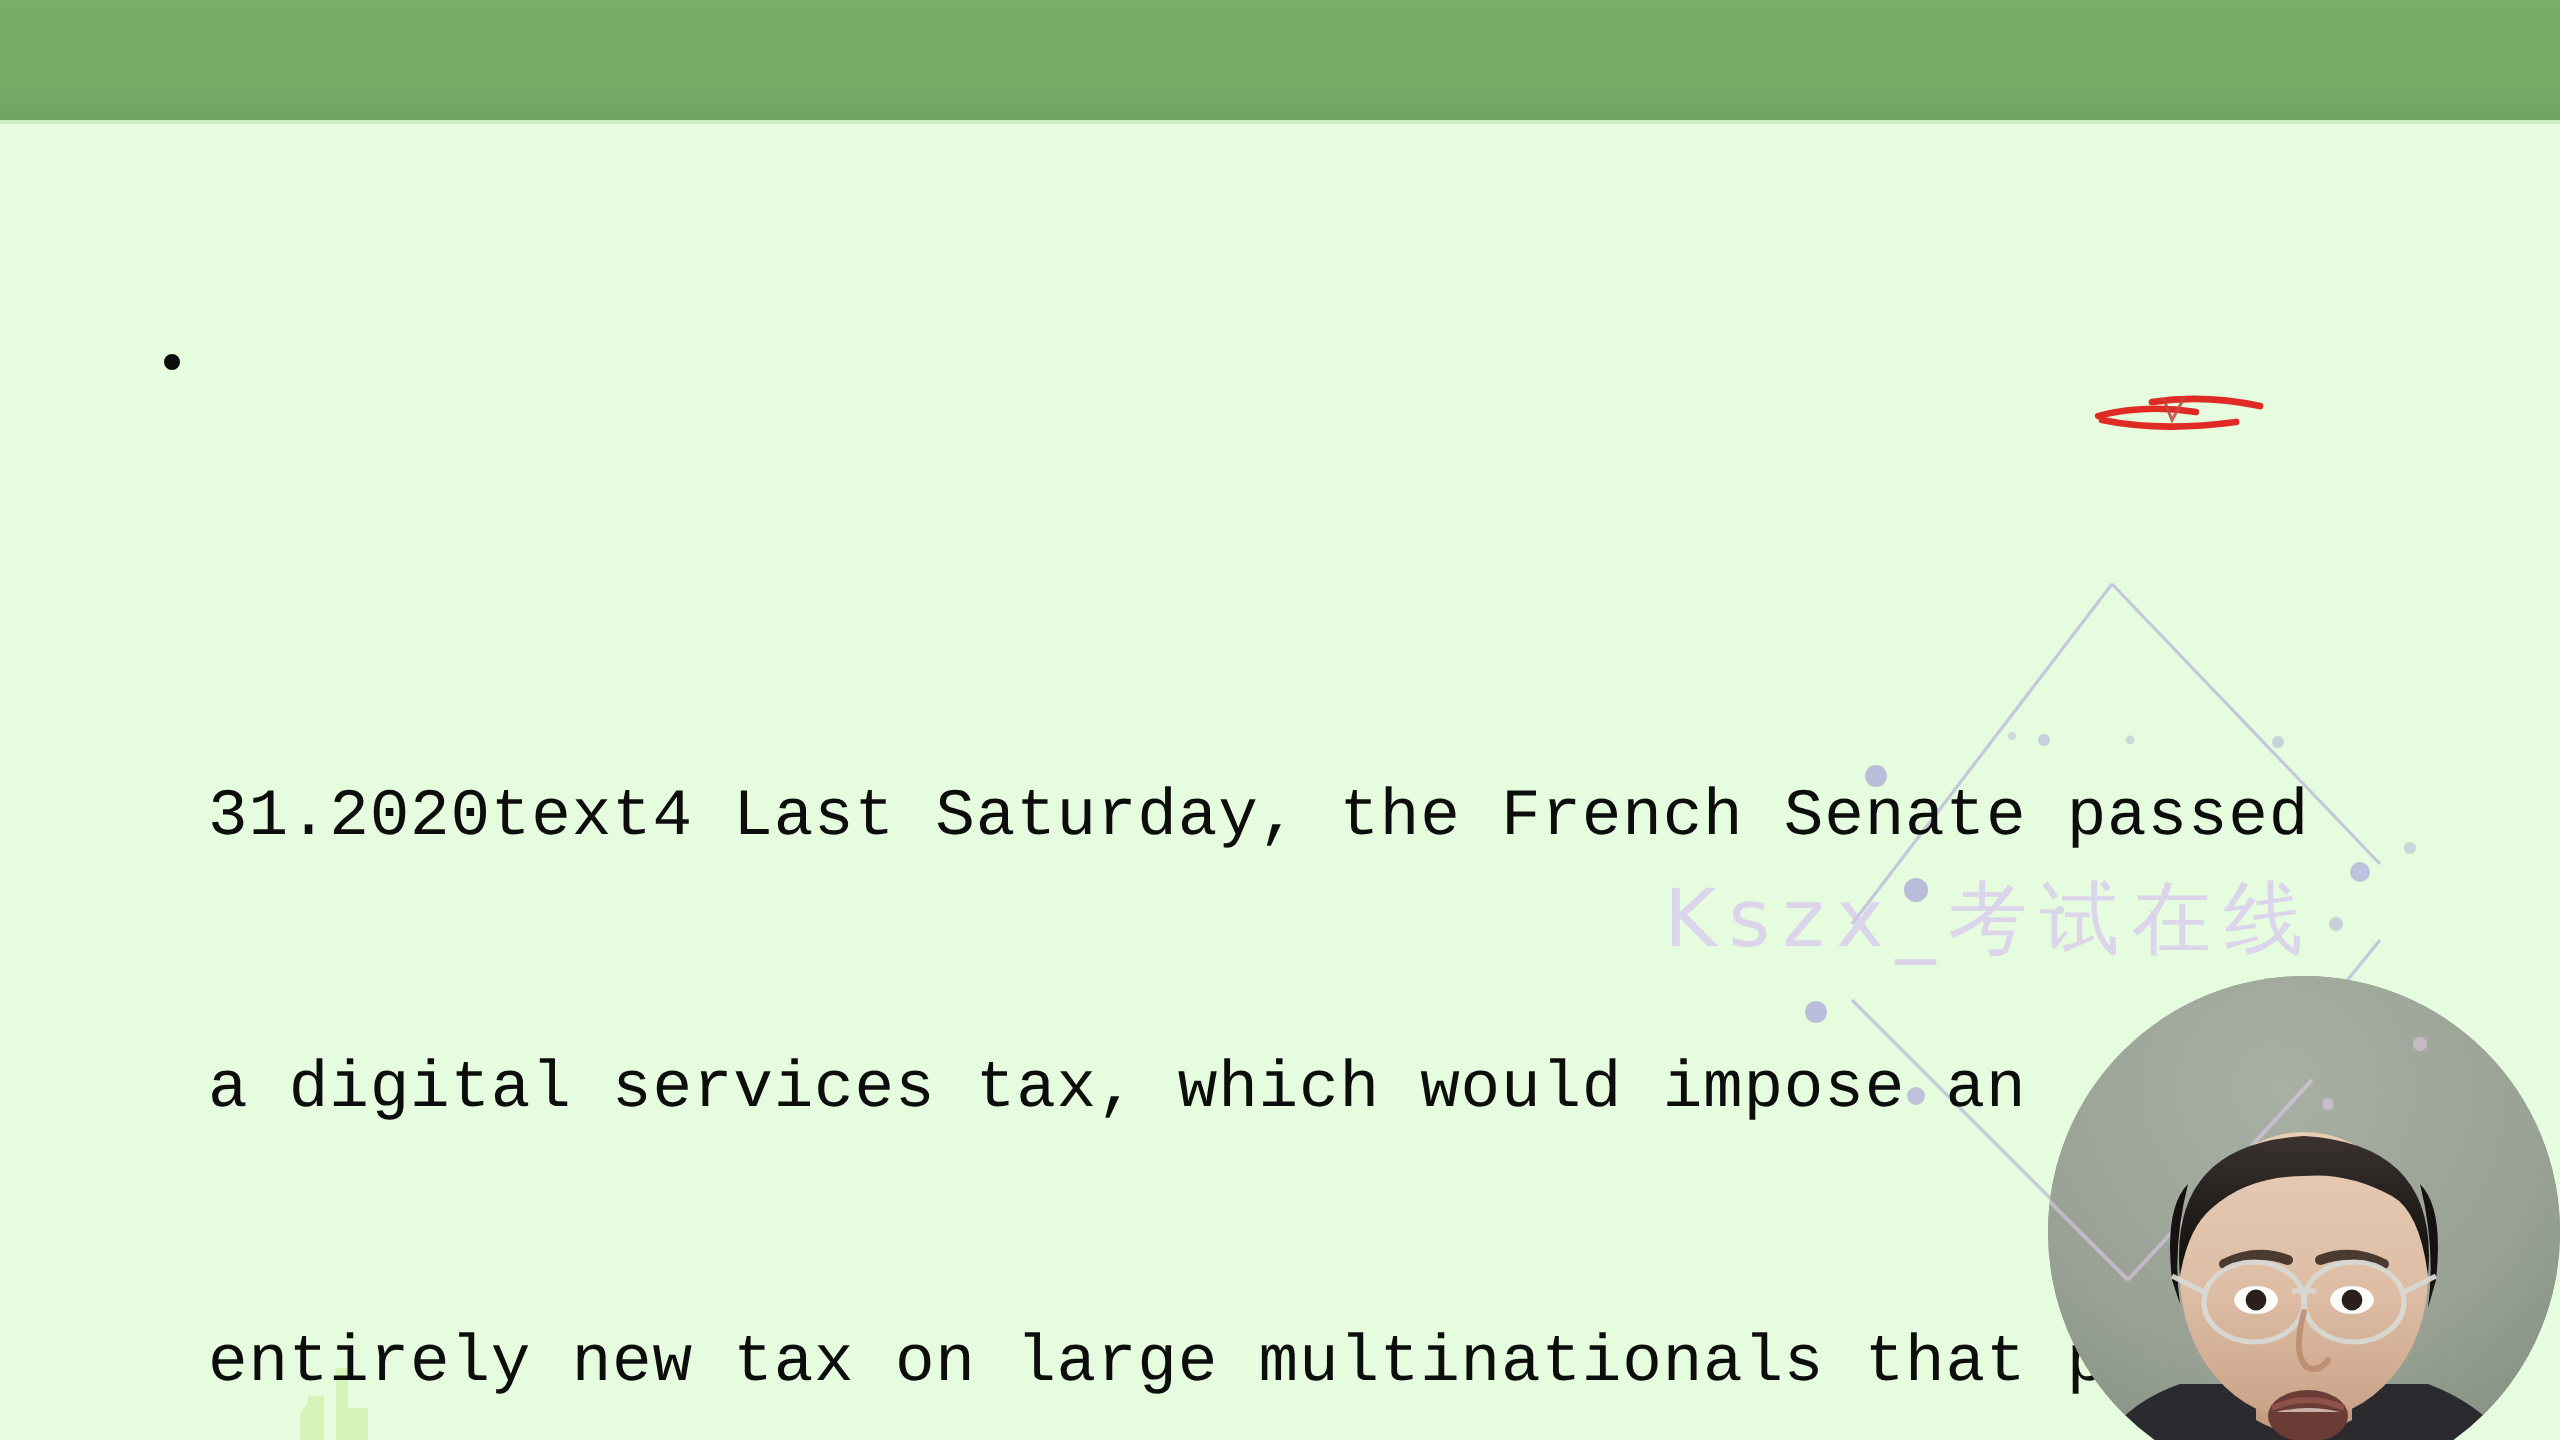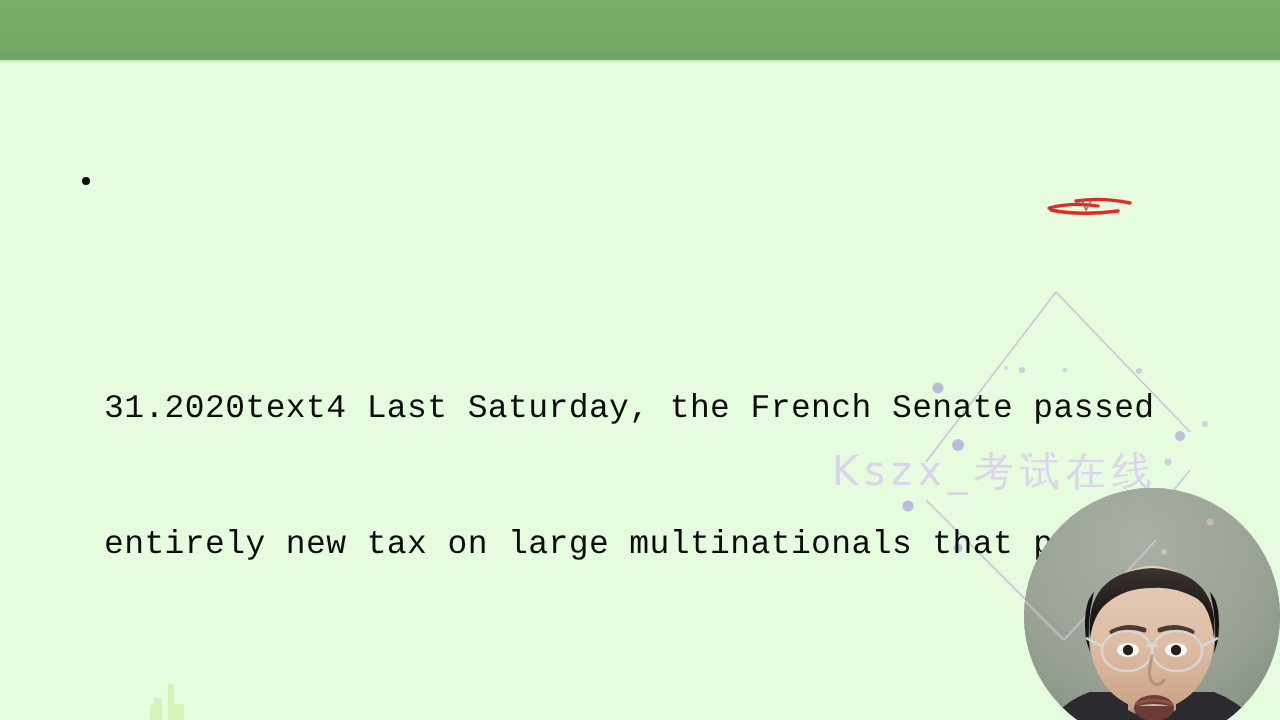--- a/index.html
+++ b/index.html
@@ -64,21 +64,20 @@
     left: 832px;
     top: 432px;
     font-family: "DejaVu Sans", sans-serif;
     font-size: 40px;
     letter-spacing: 6px;
     color: #d9c5ef;
     opacity: 0.72;
     white-space: nowrap;
     z-index: 4;
     pointer-events: none;
-    margin-top: 12px;
   }
 
   
   #content {
     position: absolute;
     left: 78px;
     top: 158px;
     width: 1120px;
     z-index: 6;
   }
@@ -173,20 +172,21 @@
       <circle cx="1030" cy="455" r="2" opacity="0.45"></circle>
     </g>
   </svg>
   <div id="watermark-text">Kszx_考试在线</div>
 
   <div id="content">
     <div class="para">
       <span class="bullet-dot"></span>
       <span class="para-lines">
         <span class="line">31.2020text4 Last Saturday, the French Senate passed</span>
+        <span class="line">a digital services tax, which would impose an</span>
         <span class="line">entirely new tax on large multinationals that provide</span>
         
       </span>
     </div>
   </div>
 
   <svg id="red-annotation" viewBox="0 0 90 32">
     <path d="M3 14 Q26 8 52 12" stroke="#e02b25" stroke-width="3.2" fill="none" stroke-linecap="round"></path>
     <path d="M30 7 Q56 3 84 9" stroke="#e02b25" stroke-width="3.4" fill="none" stroke-linecap="round"></path>
     <path d="M5 16 Q34 22 72 17" stroke="#e02b25" stroke-width="3.4" fill="none" stroke-linecap="round"></path>

